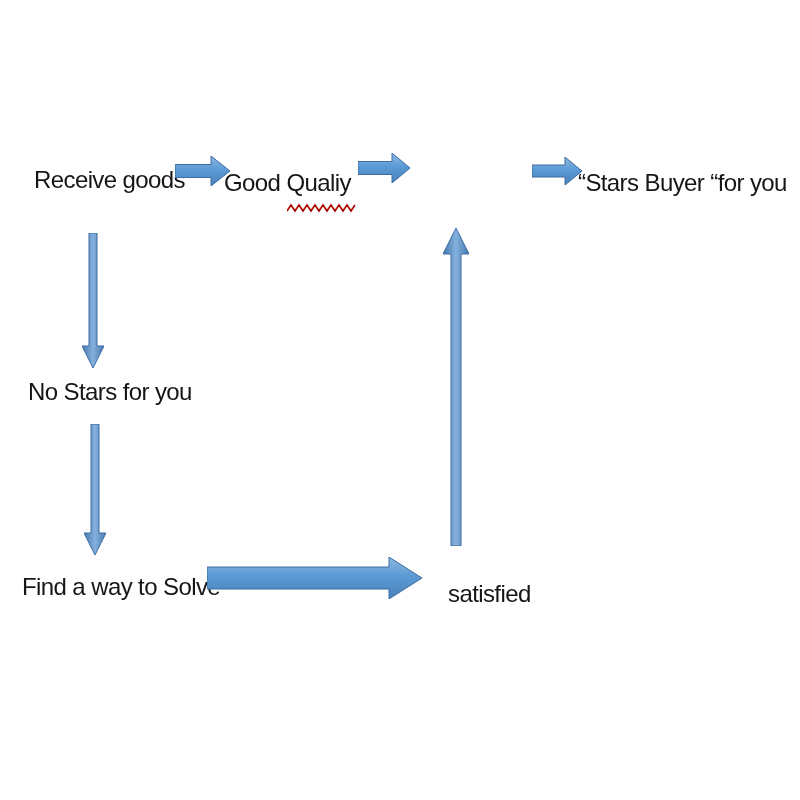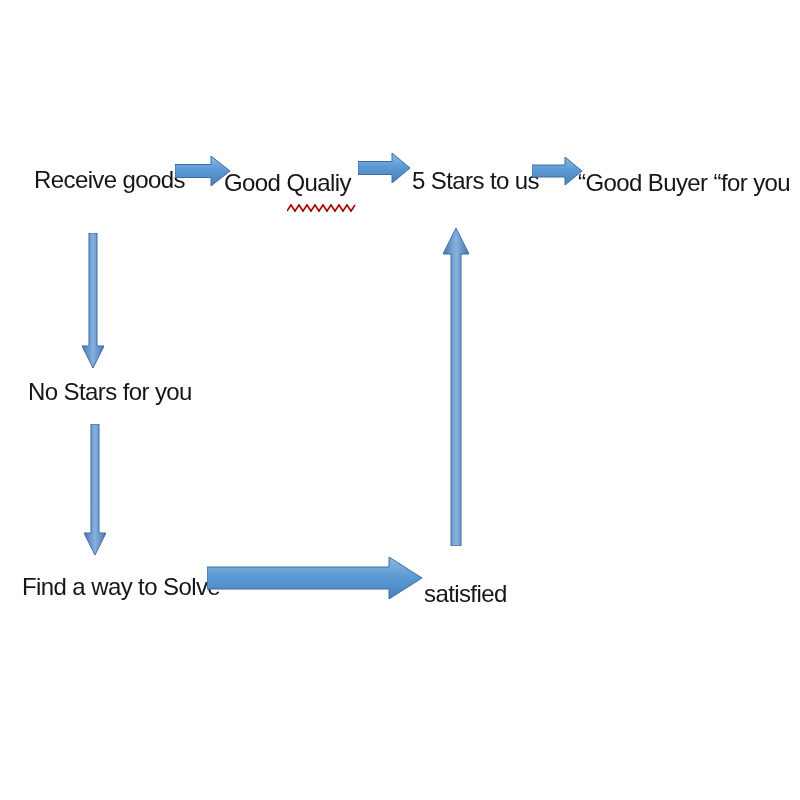--- a/index.html
+++ b/index.html
@@ -74,29 +74,28 @@
       <path d="M0,9 L4,3 L8,9 L12,3 L16,9 L20,3 L24,9 L28,3 L32,9 L36,3 L40,9 L44,3 L48,9 L52,3 L56,9 L60,3 L64,9 L68,3" fill="none" stroke="#b00000" stroke-width="1.6"></path>
     </svg>
   </div>
 
   <div class="arrow" style="left:358px; top:153px;">
     <svg width="52" height="30" viewBox="0 0 52 30">
       <polygon points="0,8.5 34,8.5 34,0 52,15 34,30 34,21.5 0,21.5" fill="url(#gradH)" stroke="#3d6da3" stroke-width="1"></polygon>
     </svg>
   </div>
 
-  <div class="node" style="left:412px; top:167px;">5 Stars to us</div>
 
   <div class="arrow" style="left:532px; top:157px;">
     <svg width="50" height="28" viewBox="0 0 50 28">
       <polygon points="0,8 33,8 33,0 50,14 33,28 33,20 0,20" fill="url(#gradH)" stroke="#3d6da3" stroke-width="1"></polygon>
     </svg>
   </div>
 
-  <div class="node" style="left:578px; top:169px;">“Good Buyer “for you</div>
+  <div class="node" style="left:578px; top:169px;">“Stars Buyer “for you</div>
 
   <div class="arrow" style="left:82px; top:233px;">
     <svg width="22" height="135" viewBox="0 0 22 135">
       <polygon points="7,0 15,0 15,113 22,113 11,135 0,113 7,113" fill="url(#gradV)" stroke="#3d6da3" stroke-width="1"></polygon>
     </svg>
   </div>
 
   <div class="node" style="left:28px; top:378px;">No Stars for you</div>
 
   <div class="arrow" style="left:84px; top:424px;">
@@ -106,21 +105,21 @@
   </div>
 
   <div class="node" style="left:22px; top:573px;">Find a way to Solve</div>
 
   <div class="arrow" style="left:207px; top:557px;">
     <svg width="215" height="42" viewBox="0 0 215 42">
       <polygon points="0,10 182,10 182,0 215,21 182,42 182,32 0,32" fill="url(#gradH)" stroke="#3d6da3" stroke-width="1"></polygon>
     </svg>
   </div>
 
-  <div class="node" style="left:424px; top:580px;">satisfied</div>
+  <div class="node" style="left:448px; top:580px;">satisfied</div>
 
   <div class="arrow" style="left:443px; top:228px;">
     <svg width="26" height="318" viewBox="0 0 26 318">
       <polygon points="13,0 26,26 18,26 18,318 8,318 8,26 0,26" fill="url(#gradV)" stroke="#3d6da3" stroke-width="1"></polygon>
     </svg>
   </div>
 
 </div>
 
 </body></html>

